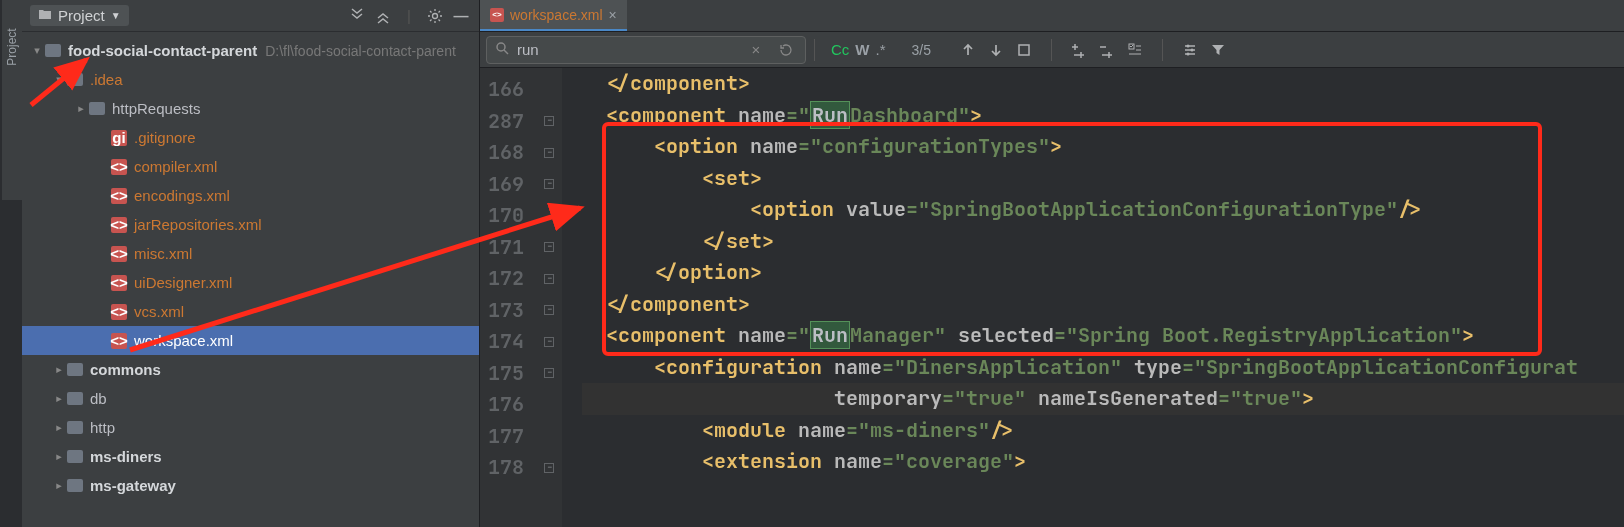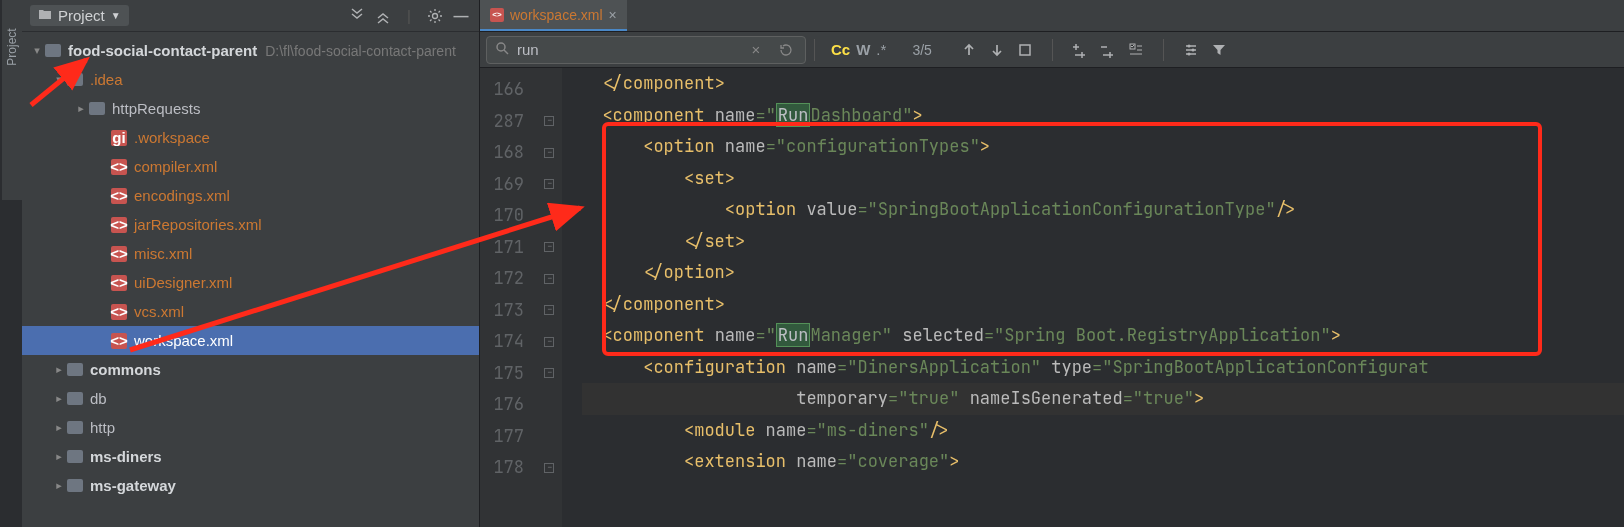--- a/index.html
+++ b/index.html
@@ -183,21 +183,22 @@
     align-items:center;
   }
   .sb-sep { width:1px; height:22px; background:#555; }
   
   .code-area {
     flex:1;
     display:flex;
     overflow:hidden;
     position:relative;
     font-family: "Consolas","JetBrains Mono",monospace;
-    font-size:17px;
+    font-size:20px;
+    font-weight:bold;
   }
   .gutter {
     width:56px;
     background:#313335;
     text-align:right;
     color:#606366;
     padding-top:6px;
   }
   .gutter div { height:31.5px; padding-right:12px; line-height:31.5px;}
   .fold-col {
@@ -302,21 +303,21 @@
       <span class="icon">
           <span class="icon-dir"></span>
         </span>
       <span class="name">httpRequests</span>
     </div>
     <div class="tree-row hover" style="padding-left:74px;">
       <span class="chevron"></span>
       <span class="icon">
           <span class="icon-file">gi</span>
         </span>
-      <span class="name orange">.workspace</span>
+      <span class="name orange">.gitignore</span>
     </div>
     <div class="tree-row hover" style="padding-left:74px;">
       <span class="chevron"></span>
       <span class="icon">
           <span class="icon-file">&lt;&gt;</span>
         </span>
       <span class="name orange">compiler.xml</span>
     </div>
     <div class="tree-row hover" style="padding-left:74px;">
       <span class="chevron"></span>
@@ -420,21 +421,21 @@
       <input class="search-input" value="run" style="">
       <span class="sb-btn">×</span>
       <span class="sb-btn">
         <svg width="14" height="14" viewBox="0 0 14 14">
             <path fill="none" stroke="#888" stroke-width="1.3" d="M2 7a5 5 0 1 0 2-4M2 2v3h3"></path>
           </svg>
       </span>
     </div>
     <div class="sb-sep"></div>
     <div class="sb-group">
-      <span class="sb-btn" style="color:#fde047;font-weight:bold;width:auto;">Cc</span>
+      <span class="sb-btn" style="color:#22c55e;font-weight:normal;width:auto;">Cc</span>
       <span class="sb-btn" style="color:#9AA0A6;font-weight:bold;width:auto;">W</span>
       <span class="sb-btn" style="color:#9AA0A6;width:auto;">.*</span>
     </div>
     <div class="sb-txt">3/5</div>
     <div class="sb-group">
       <span class="sb-btn">
         <svg width="14" height="14" viewBox="0 0 14 14">
             <path stroke="#AFB1B3" stroke-width="1.7" fill="none" d="M7 12V2M3 6l4-4 4 4"></path>
           </svg>
       </span>

